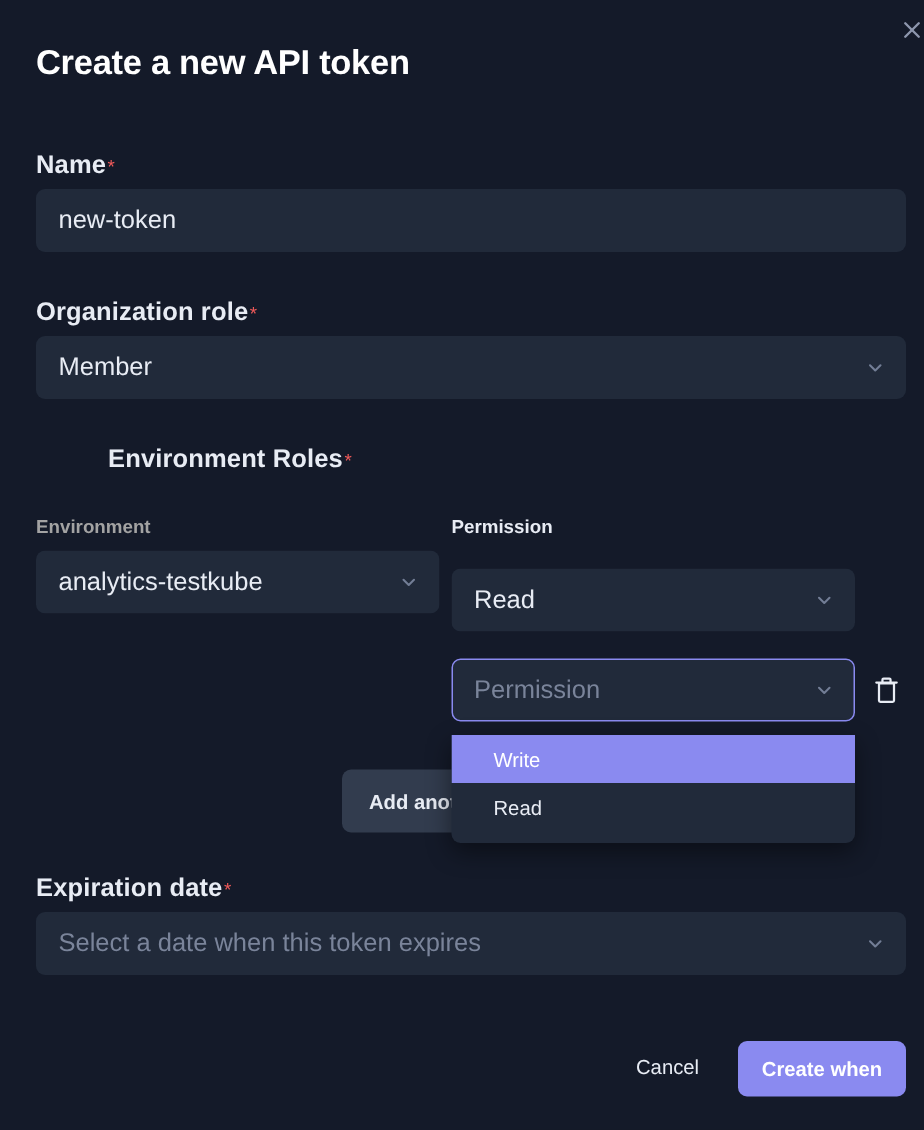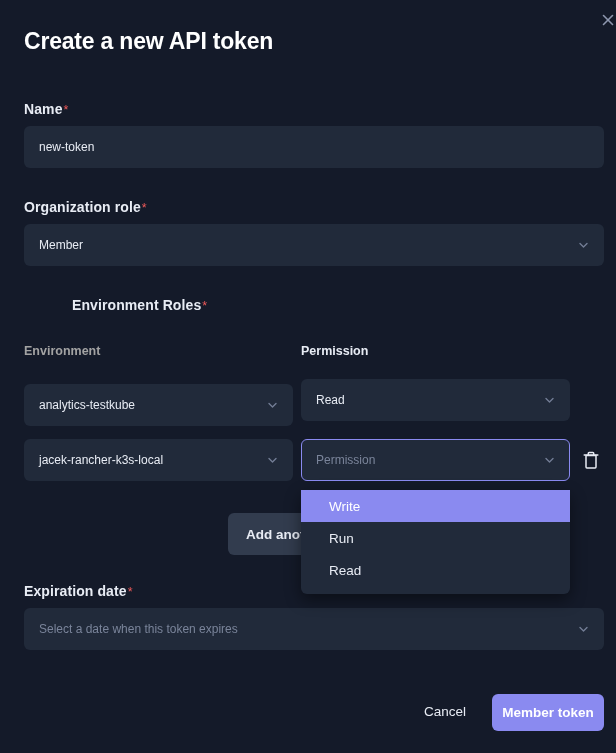--- a/index.html
+++ b/index.html
@@ -38,40 +38,40 @@
     position: absolute;
     left: 24px;
     top: 28px;
     font-size: 23px;
     font-weight: bold;
     letter-spacing: -0.2px;
     color: #ffffff;
   }
 
   .field-label {
-    font-size: 14px;
+    font-size: 17px;
     font-weight: bold;
     color: #e8ecf4;
     letter-spacing: 0.1px;
   }
   .req {
     color: #f05a5a;
     font-size: 12.5px;
     margin-left: 1px;
     font-weight: normal;
   }
 
   .input-box {
     background: #212a3a;
     border-radius: 6px;
     height: 42px;
     display: flex;
     align-items: center;
     padding: 0 14px;
-    font-size: 12px;
+    font-size: 17px;
     color: #e8ecf4;
     border: 1px solid transparent;
     position: relative;
   }
   .input-box.placeholder-text { color: #7a849a; }
   .input-box.focused {
     border: 1px solid #8a8af0;
     background: #212a3a;
   }
 
@@ -89,21 +89,21 @@
   .name-input   { position: absolute; left: 24px; top: 126px; width: 580px; }
 
   .org-label    { position: absolute; left: 24px; top: 198px; }
   .org-select   { position: absolute; left: 24px; top: 224px; width: 580px; }
 
   .envroles-label { position: absolute; left: 24px; top: 296px; padding-left: 48px; }
 
   .col-env-head  { position: absolute; left: 24px;  top: 344px; font-size: 12.5px; font-weight: bold; color:#a3a3a3; }
   .col-perm-head { position: absolute; left: 301px; top: 344px; font-size: 12.5px; font-weight: bold; color:#e8ecf4; }
 
-  .row1-env  { position: absolute; left: 24px;  top: 384px; width: 269px; }
+  .row1-env  { position: absolute; left: 24px;  top: 367px; width: 269px; }
   .row1-perm { position: absolute; left: 301px; top: 379px; width: 269px; }
 
   .row2-env  { position: absolute; left: 24px;  top: 439px; width: 269px; }
   .row2-perm { position: absolute; left: 301px; top: 439px; width: 269px; }
 
   .delete-btn {
     position: absolute;
     left: 579px;
     top: 447px;
     width: 24px;
@@ -240,28 +240,20 @@
   </div>
   <div class="input-box row1-perm">
     <span>Read</span>
     <span class="chev">
       <svg width="13" height="13" viewBox="0 0 13 13" fill="none" stroke="currentColor" stroke-width="1.4" stroke-linecap="round" stroke-linejoin="round">
           <polyline points="3,5 6.5,8.5 10,5"></polyline>
         </svg>
     </span>
   </div>
 
-  <div class="input-box row2-env">
-    <span>jacek-rancher-k3s-local</span>
-    <span class="chev">
-      <svg width="13" height="13" viewBox="0 0 13 13" fill="none" stroke="currentColor" stroke-width="1.4" stroke-linecap="round" stroke-linejoin="round">
-          <polyline points="3,5 6.5,8.5 10,5"></polyline>
-        </svg>
-    </span>
-  </div>
   <div class="input-box row2-perm focused placeholder-text">
     <span>Permission</span>
     <span class="chev">
       <svg width="13" height="13" viewBox="0 0 13 13" fill="none" stroke="currentColor" stroke-width="1.4" stroke-linecap="round" stroke-linejoin="round">
           <polyline points="3,5 6.5,8.5 10,5"></polyline>
         </svg>
     </span>
   </div>
 
   <div class="delete-btn">
@@ -269,32 +261,31 @@
       <polyline points="2.2,5 15.8,5"></polyline>
       <path d="M6.3 5 V3.2 a0.8 0.8 0 0 1 0.8 -0.8 h3.8 a0.8 0.8 0 0 1 0.8 0.8 V5"></path>
       <path d="M4 5.6 h10 v11.4 a0.9 0.9 0 0 1 -0.9 0.9 H4.9 a0.9 0.9 0 0 1 -0.9 -0.9 Z"></path>
     </svg>
   </div>
 
   <button class="add-another">Add another</button>
 
   <div class="dropdown">
     <div class="dd-item selected">Write</div>
-    <div class="dd-item">Run</div>
     <div class="dd-item">Read</div>
   </div>
 
   <div class="exp-label">
     <span class="field-label">Expiration date</span><span class="req">*</span>
   </div>
   <div class="input-box exp-select placeholder-text">
     <span>Select a date when this token expires</span>
     <span class="chev">
       <svg width="13" height="13" viewBox="0 0 13 13" fill="none" stroke="currentColor" stroke-width="1.4" stroke-linecap="round" stroke-linejoin="round">
           <polyline points="3,5 6.5,8.5 10,5"></polyline>
         </svg>
     </span>
   </div>
 
   <button class="cancel-btn">Cancel</button>
-  <button class="create-btn">Member token</button>
+  <button class="create-btn">Create when</button>
 
 </div>
 
 </body></html>

